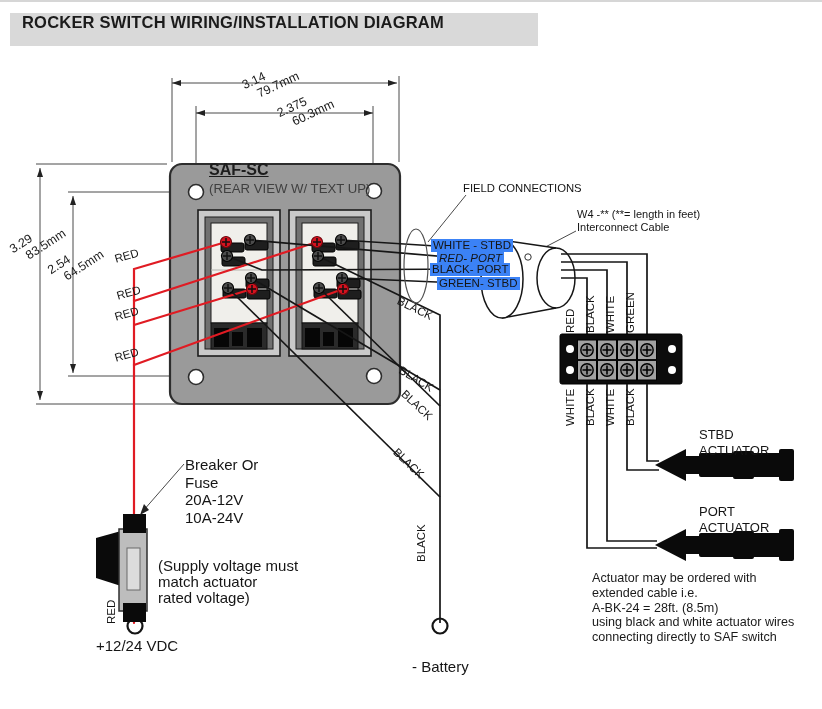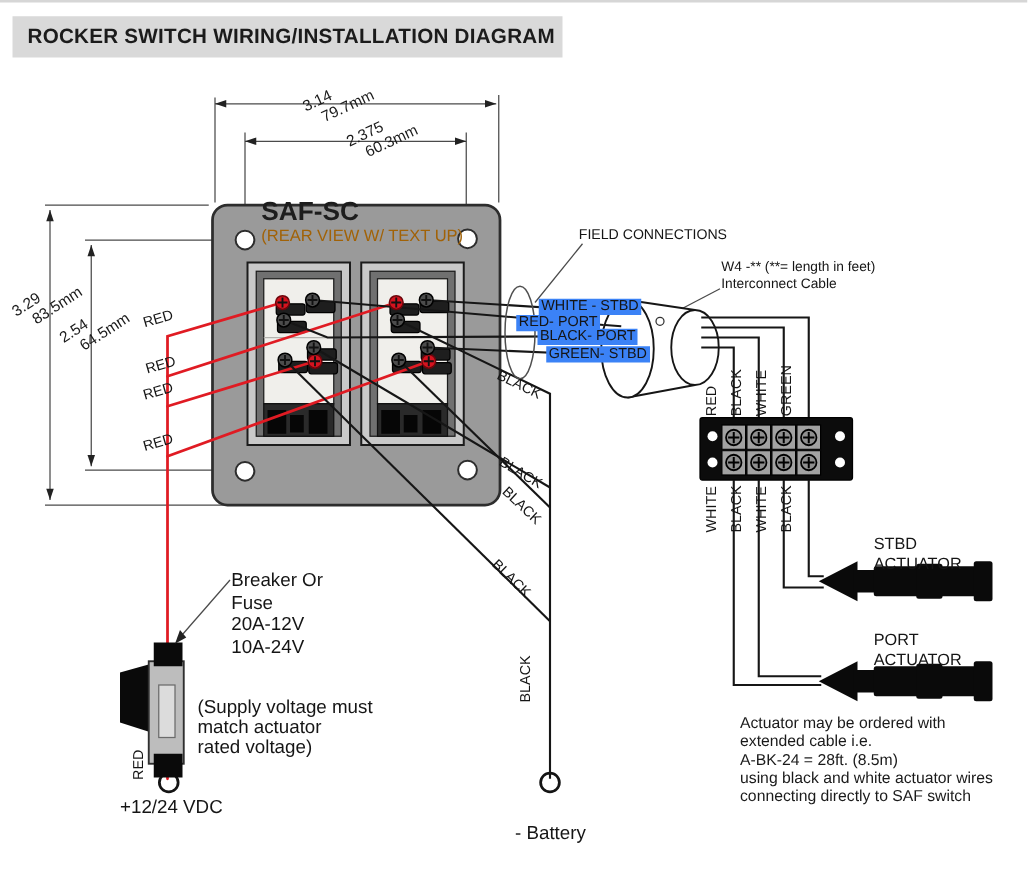--- a/index.html
+++ b/index.html
@@ -1,32 +1,32 @@
 <!DOCTYPE html>
 <html><head>
 <meta charset="utf-8">
 <style>
   html,body{margin:0;padding:0;background:#fff;}
   .stage{position:relative;width:822px;height:709px;background:#fff;overflow:hidden;
          font-family:"Liberation Sans",sans-serif;border-top:2px solid #d6d6d6;}
-  .titlebar{position:absolute;left:10px;top:11px;width:440px;height:33px;background:#d9d9d9;
-            display:flex;align-items:center;}
+  .titlebar{position:absolute;left:10px;top:11px;width:528px;height:33px;background:#d9d9d9;
+            display:flex;align-items:flex-start;}
   .titlebar .tt{font-size:16.5px;font-weight:bold;color:#1b1b1b;padding-left:12px;letter-spacing:.2px;white-space:nowrap;}
   svg.canvas{position:absolute;left:0;top:0;}
   .lbl{position:absolute;white-space:nowrap;color:#151515;font-size:11.5px;line-height:12.5px;}
   .t11{font-size:11px;line-height:12px;}
   .t13{font-size:15px;line-height:17.5px;}
   .t128{font-size:12.6px;line-height:14.8px;}
   .wbg{background:#3b82f6;padding:0 2px;}
   .rot{transform-origin:0 50%;}
   .vlbl{transform:rotate(-90deg);transform-origin:0 100%;height:12px;line-height:12px;}
   .dim{font-size:12.4px;line-height:13.5px;transform-origin:0 50%;color:#1a1a1a;}
   .dim .mm{margin-left:10px;}
-  .panel-name{font-size:21px;font-weight:bold;color:#1d1d1d;}
-  .panel-sub{font-size:13.2px;color:#a16207;}
+  .panel-name{font-size:16px;font-weight:bold;color:#1d1d1d;text-decoration:underline;}
+  .panel-sub{font-size:13.2px;color:#404040;}
   .note3{line-height:16px;}
 </style>
 </head>
 <body>
 
 <div class="stage">
 
   <div class="titlebar">
     <span class="tt">ROCKER SWITCH WIRING/INSTALLATION DIAGRAM</span>
   </div>
@@ -257,21 +257,21 @@
   <div class="lbl dim" style="left:53px;top:262px;transform:rotate(-33deg);">
     <div>2.54</div>
     <div class="mm">64.5mm</div>
   </div>
 
   <div class="lbl panel-name" style="left:209px;top:162px;">SAF-SC</div>
   <div class="lbl panel-sub" style="left:209px;top:181px;">(REAR VIEW  W/ TEXT UP)</div>
 
   <div class="lbl" style="left:463px;top:180px;font-size:11.3px;">FIELD CONNECTIONS</div>
   <div class="lbl wbg" style="left:431px;top:237px;">WHITE - STBD</div>
-  <div class="lbl wbg" style="left:413px;top:250px;">RED- PORT</div>
+  <div class="lbl wbg" style="left:437px;top:250px;font-style:italic;">RED- PORT</div>
   <div class="lbl wbg" style="left:430px;top:261px;">BLACK- PORT</div>
   <div class="lbl wbg" style="left:437px;top:275px;">GREEN- STBD</div>
 
   <div class="lbl t11" style="left:577px;top:206px;">W4 -** (**= length in feet)</div>
   <div class="lbl t11" style="left:577px;top:219px;">Interconnect Cable</div>
 
   <div class="lbl rot" style="left:115px;top:251px;transform:rotate(-16deg);">RED</div>
   <div class="lbl rot" style="left:117px;top:288px;transform:rotate(-16deg);">RED</div>
   <div class="lbl rot" style="left:115px;top:309px;transform:rotate(-16deg);">RED</div>
   <div class="lbl rot" style="left:115px;top:350px;transform:rotate(-16deg);">RED</div>

